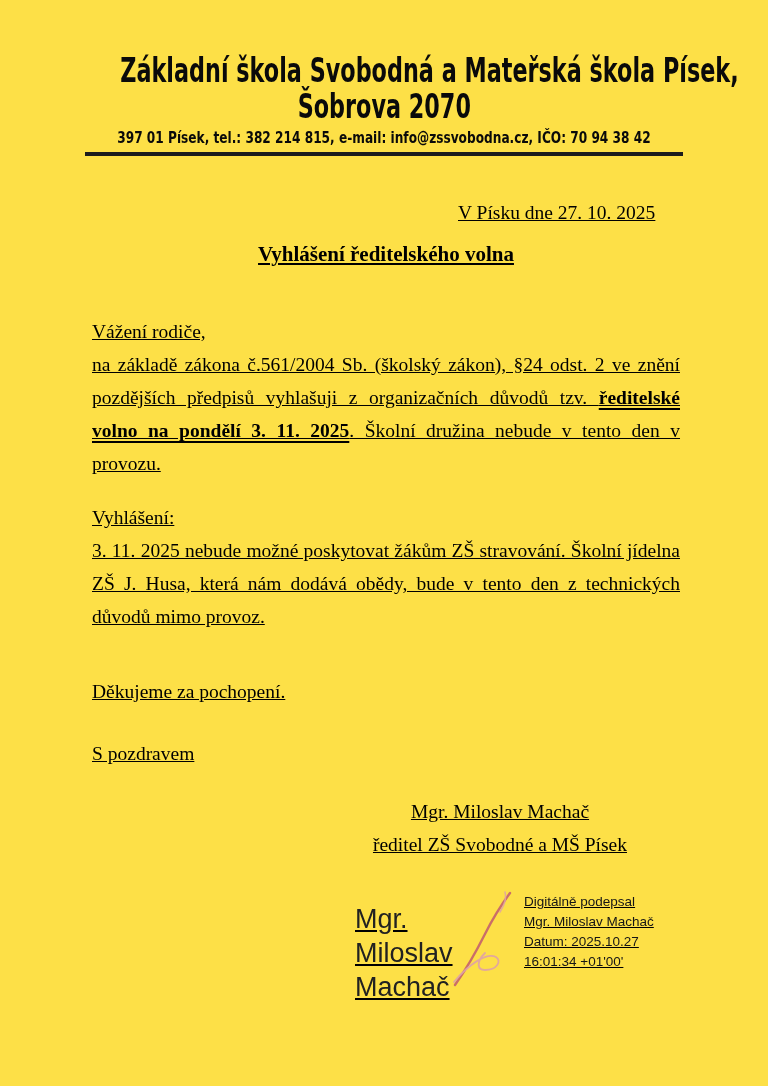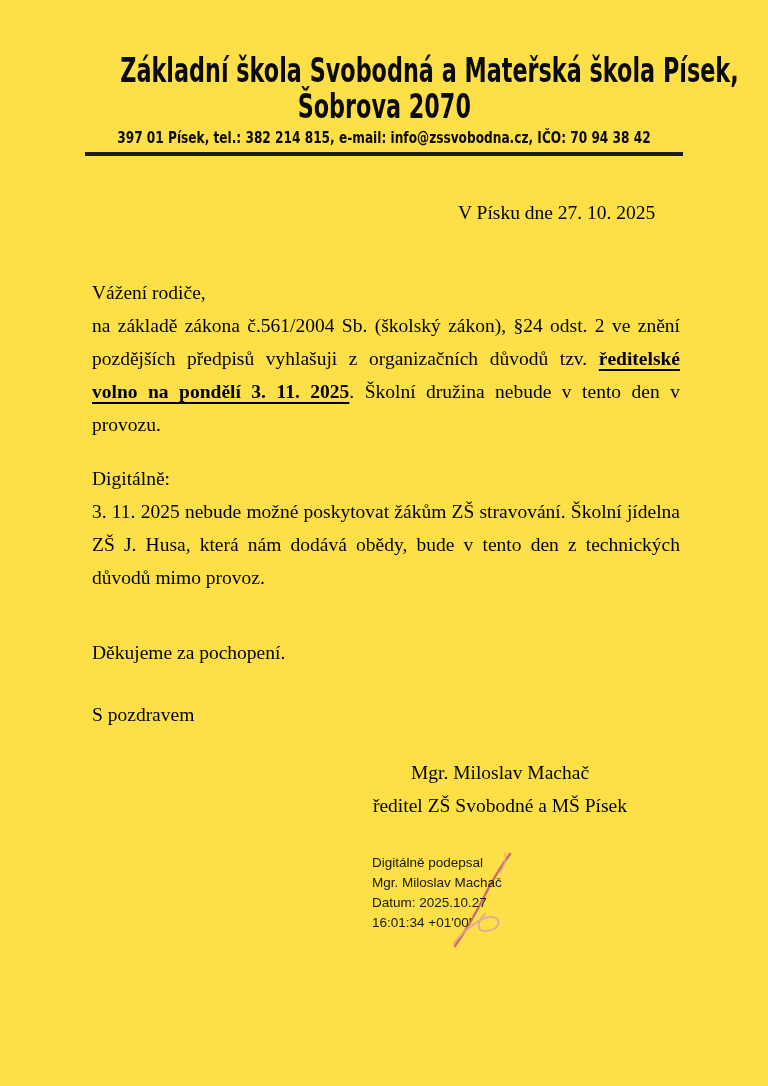--- a/index.html
+++ b/index.html
@@ -46,20 +46,21 @@
     width:598px;
     height:3px;
     border-top:3px solid #1c1c1c;
     border-bottom:1.5px solid #1c1c1c;
   }
   
   .body-col {
     margin:0 88px 0 92px;
     font-size:19.5px;
     line-height:33px;
+    text-decoration:underline;
   }
   .date-line { margin-top:40px; padding-left:366px; white-space:nowrap; }
   .subject {
     margin-top:12px;
     text-align:center;
     font-weight:bold;
     font-size:21px;
     line-height:27px;
   }
   .salutation { margin-top:47px; }
@@ -126,38 +127,43 @@
     <div class="contact-line">
       <span class="squeeze-sm">397 01 Písek, tel.: 382 214 815, e-mail: info@zssvobodna.cz, IČO: 70 94 38 42</span>
     </div>
     <div class="rule"></div>
   </div>
 
   <div class="body-col">
 
     <div class="date-line">V Písku dne 27. 10. 2025</div>
 
+    <div class="subject">Vyhlášení ředitelského volna</div>
 
     <div class="salutation">Vážení rodiče,</div>
 
     <div class="para"><span>na základě zákona č.561/2004 Sb. (školský zákon), §24 odst. 2 ve znění pozdějších předpisů vyhlašuji z organizačních důvodů tzv. </span><span class="emph">ředitelské volno na pondělí 3. 11. 2025</span><span>. Školní družina nebude v tento den v provozu.</span></div>
 
-    <div class="reason-label">Digitálně:</div>
+    <div class="reason-label">Vyhlášení:</div>
     <div class="para">3. 11. 2025 nebude možné poskytovat žákům ZŠ stravování. Školní jídelna ZŠ J. Husa, která nám dodává obědy, bude v tento den z technických důvodů mimo provoz.</div>
 
     <div class="thanks">Děkujeme za pochopení.</div>
 
     <div class="closing">S pozdravem</div>
 
     <div class="signer">
       <div>Mgr. Miloslav Machač</div>
       <div>ředitel ZŠ Svobodné a MŠ Písek</div>
     </div>
 
     <div class="dsig">
+      <div class="dsig-name">
+        <div>Mgr. Miloslav</div>
+        <div>Machač</div>
+      </div>
       <svg class="flourish" viewBox="0 0 72 100" aria-hidden="true">
         <path d="M 63 3 C 55 14 46 28 38 44 C 30 60 20 78 8 95" fill="none" stroke="#c4626b" stroke-width="2.4" stroke-linecap="round" opacity="0.9"></path>
         <path d="M 7 92 C 22 74 40 62 49 67 C 55 71 50 80 38 80 C 30 80 29 72 38 63" fill="none" stroke="#dfa2a6" stroke-width="1.8" stroke-linecap="round" opacity="0.9"></path>
         <path d="M 58 2 C 60 8 58 14 53 22" fill="none" stroke="#dfa2a6" stroke-width="1.6" stroke-linecap="round" opacity="0.85"></path>
       </svg>
       <div class="dsig-details">
         <div>Digitálně podepsal</div>
         <div>Mgr. Miloslav Machač</div>
         <div>Datum: 2025.10.27</div>
         <div>16:01:34 +01'00'</div>

